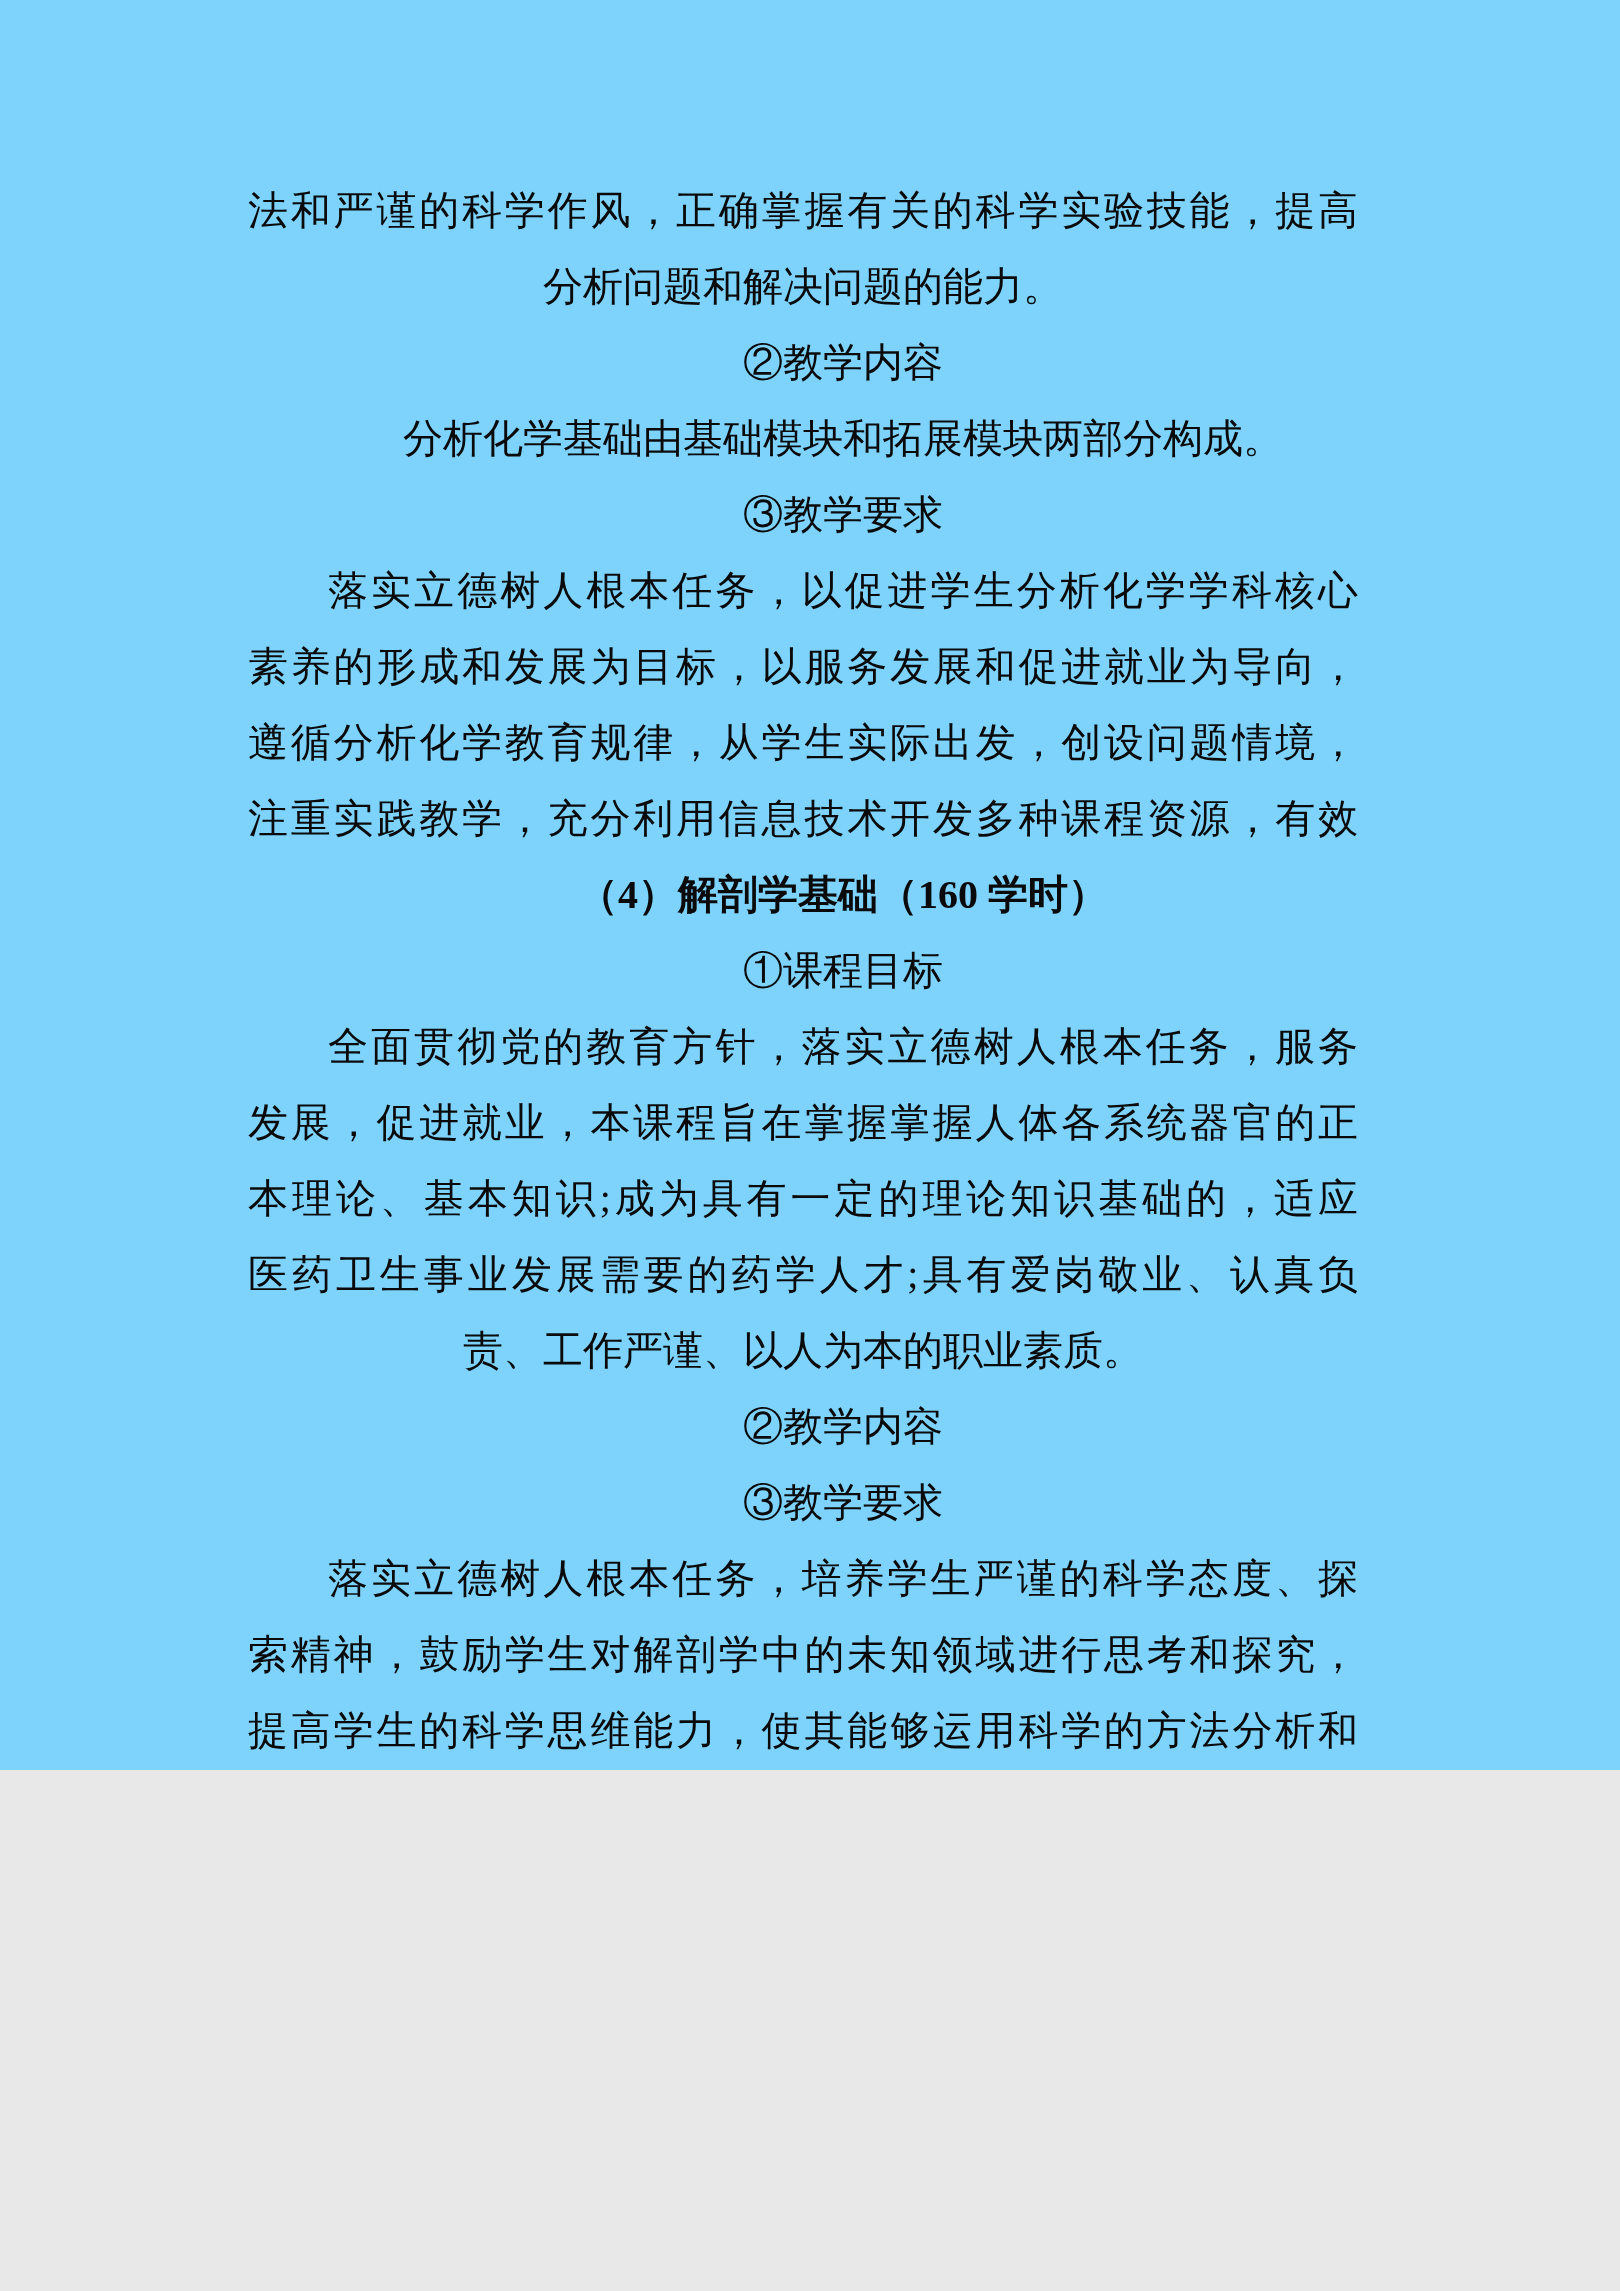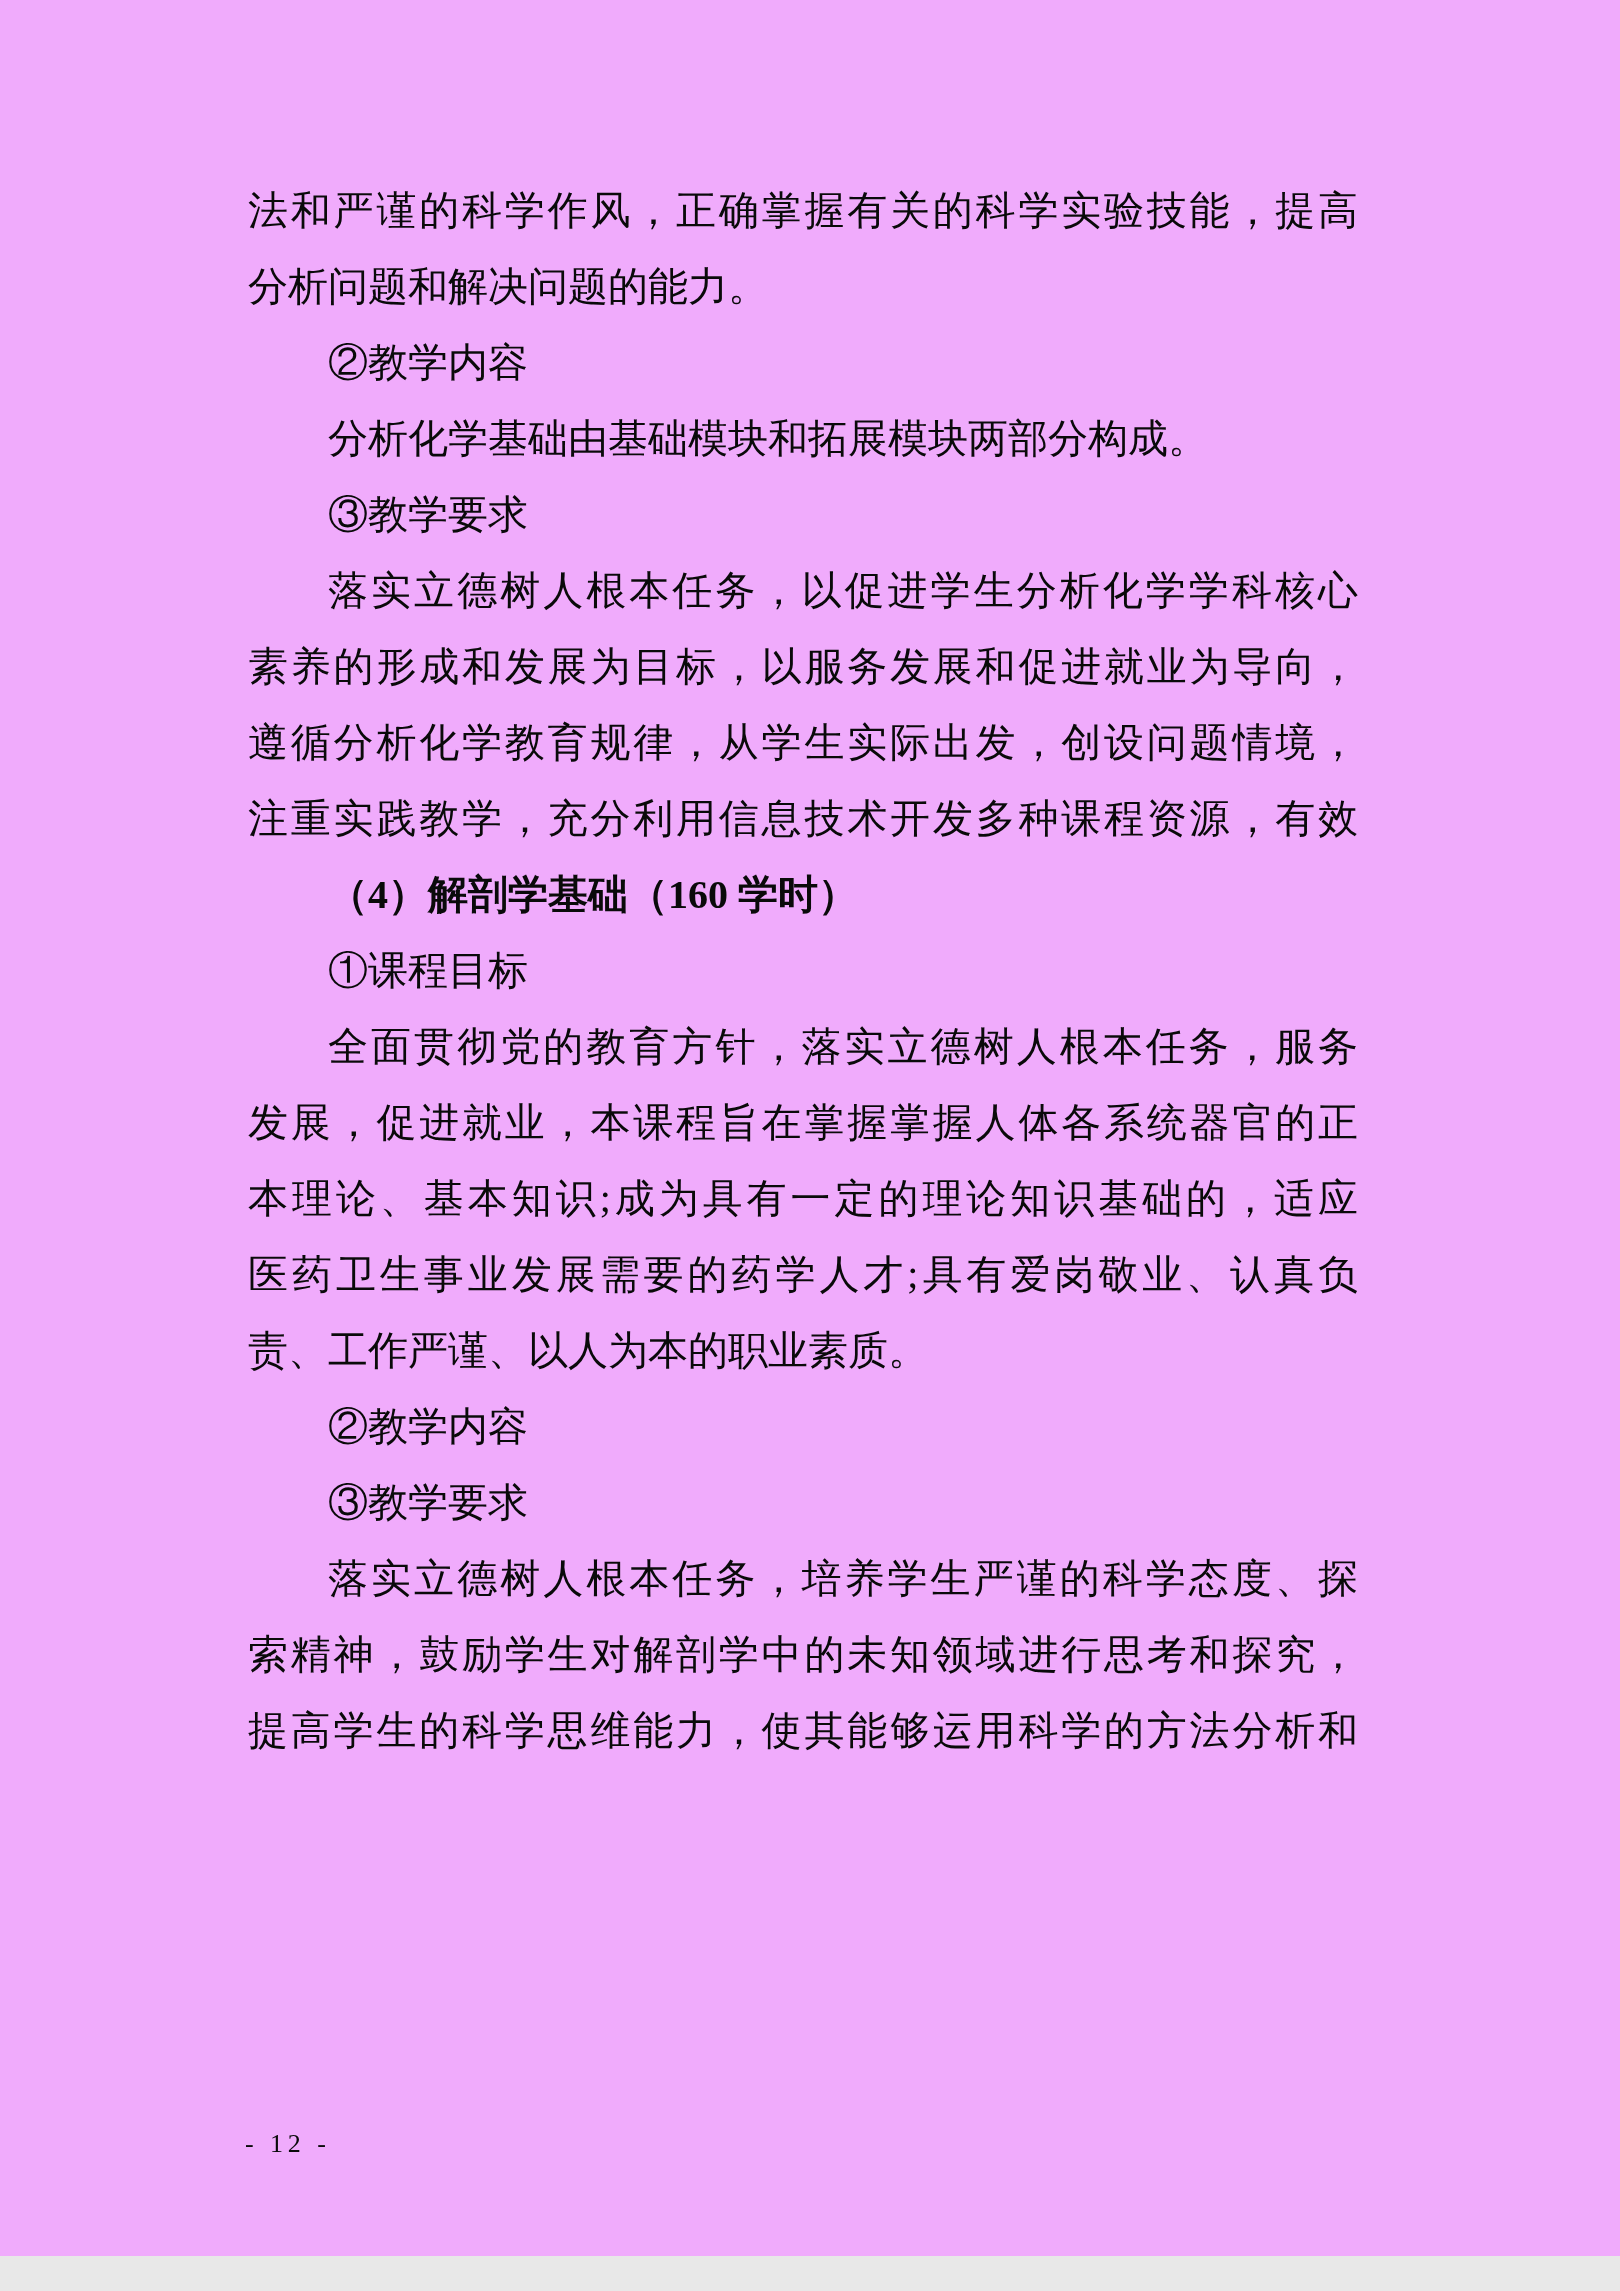--- a/index.html
+++ b/index.html
@@ -4,37 +4,38 @@
 <title>Document</title>
 <style>
   html, body {
     margin: 0;
     padding: 0;
     background: #e8e8e8;
   }
   .page {
     position: relative;
     width: 1620px;
-    height: 2256px;
-    background: #f0abfc;
+    height: 1770px;
+    background: #7dd3fc;
     color: #0a0a0a;
     font-family: "Liberation Serif", "DejaVu Serif", serif;
     overflow: hidden;
   }
   .text-block {
     position: absolute;
     left: 248px;
     top: 173px;
     width: 1110px;
     font-size: 40px;
     line-height: 76px;
   }
   .line {
     height: 76px;
     overflow: visible;
+    text-align: center;
   }
   
   .j {
     text-align: justify;
     text-align-last: justify;
     text-justify: inter-character;
   }
   
   .ind {
     text-indent: 2em;

